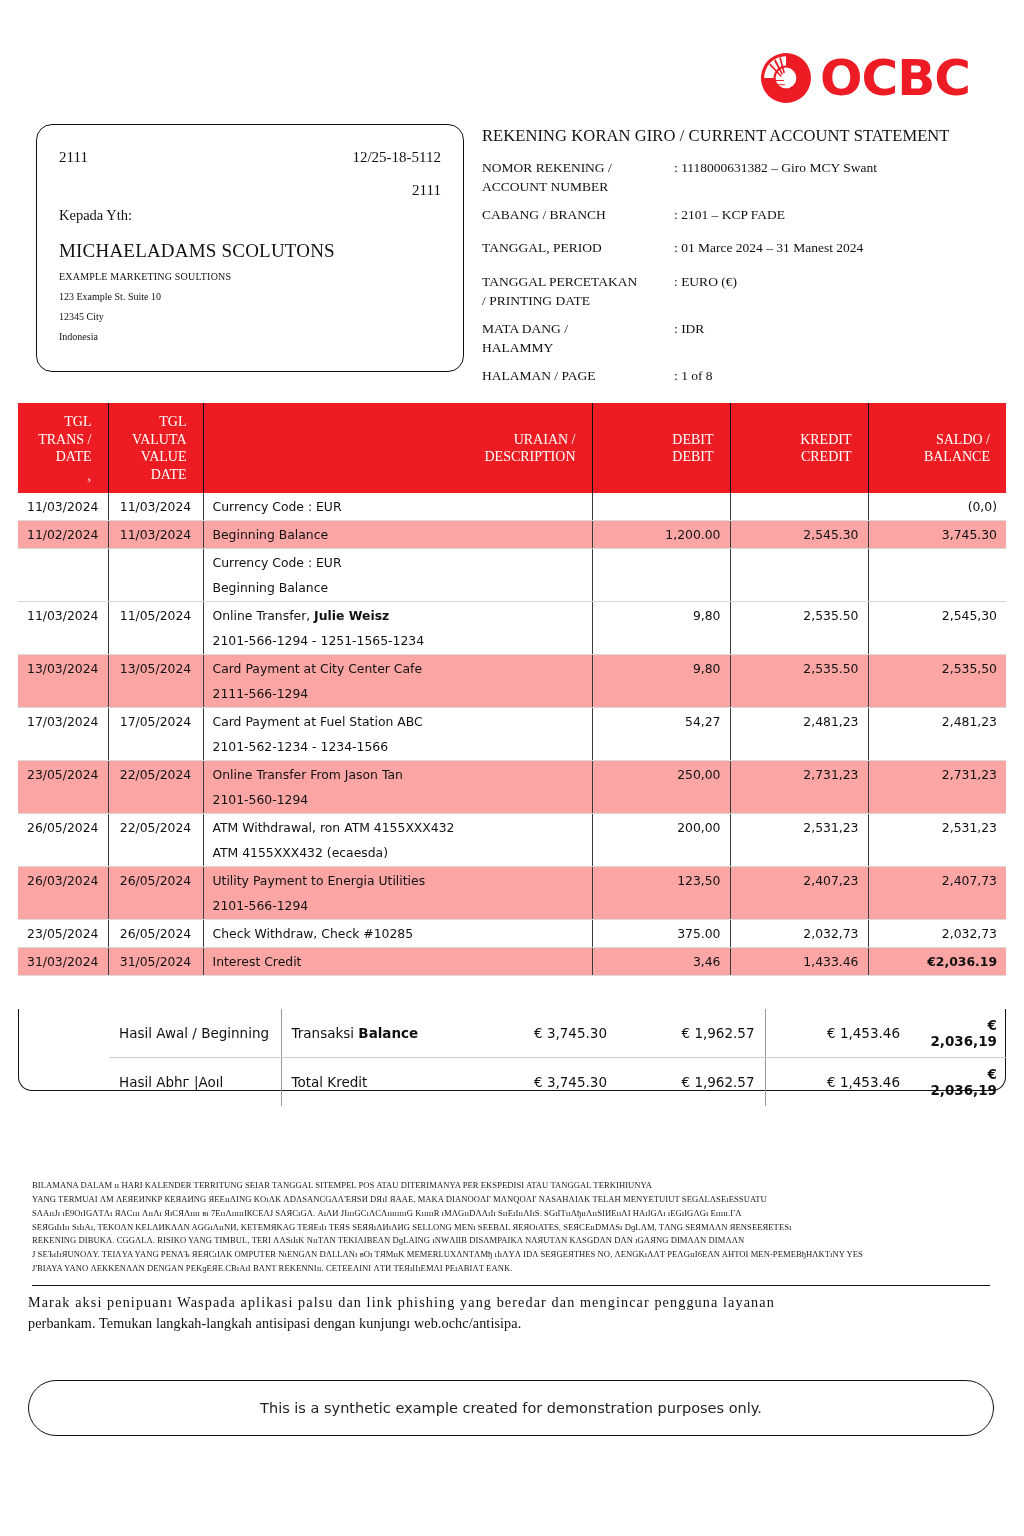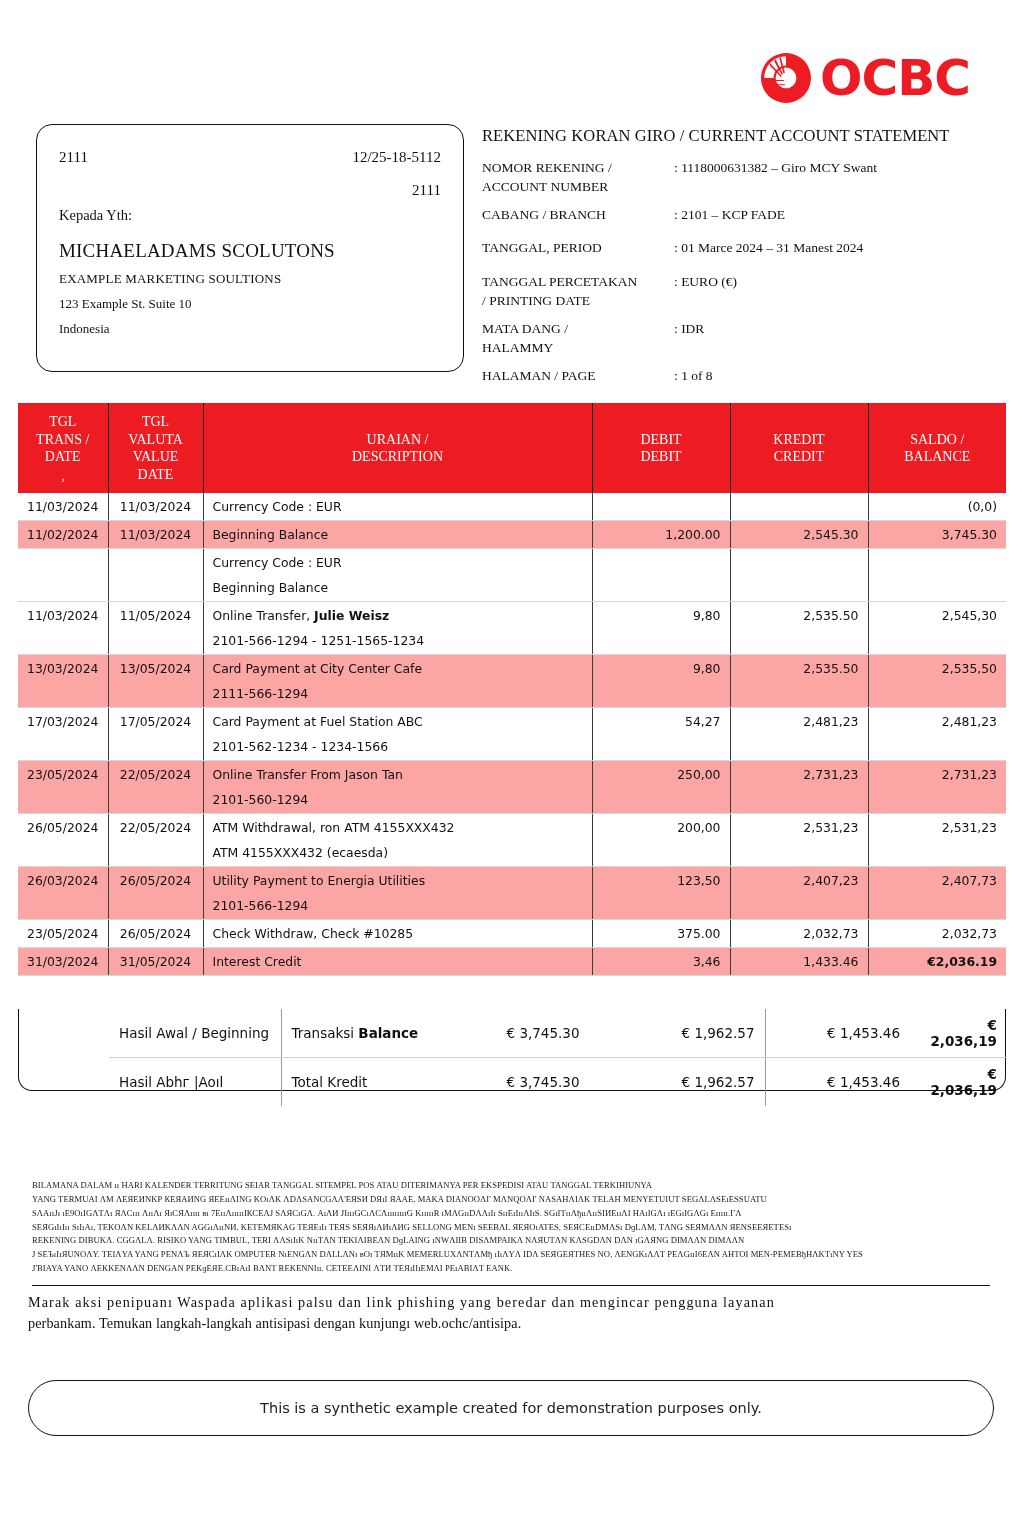--- a/index.html
+++ b/index.html
@@ -22,38 +22,38 @@
   
   .addr-box {
     position:absolute; left:36px; top:124px; width:428px; height:248px;
     border:1.6px solid #111; border-radius:16px;
     padding:24px 22px;
   }
   .addr-row1 { display:flex; justify-content:space-between; font-size:15px; }
   .addr-r2 { text-align:right; font-size:15px; margin-top:16px; }
   .addr-kepada { font-size:14.5px; margin-top:8px; }
   .addr-name { font-size:19px; margin-top:16px; letter-spacing:.2px; }
-  .addr-line { font-size:13px; margin-top:9px; }
+  .addr-line { font-size:10px; margin-top:9px; }
   .addr-line.caps { letter-spacing:.2px; }
 
   
   .rhead { position:absolute; left:482px; top:126px; width:516px; }
   .rhead-title { font-size:16.5px; font-weight:normal; letter-spacing:.1px; margin-bottom:12px; }
   .rh-row { display:flex; font-size:13.5px; margin-bottom:9px; line-height:1.42; }
   .rh-label { width:192px; flex:0 0 192px; }
   .rh-val { flex:1; }
   .rh-gap { margin-bottom:14px; }
 
   
   .tbl-wrap { position:absolute; left:18px; top:403px; width:988px; }
   table.stmt { width:100%; border-collapse:collapse; table-layout:fixed; }
   table.stmt th {
     background:#ED1C22; color:#fff; font-weight:normal;
     font-family:"Liberation Serif", serif; font-size:14px;
-    padding:10px 4px; line-height:1.25; text-align:center;
+    padding:10px 16px; line-height:1.25; text-align:right;
     border-left:1.4px solid #111; border-right:1.4px solid #111;
   }
   table.stmt th:first-child { border-left:none; }
   table.stmt th:last-child { border-right:none; }
   table.stmt td {
     font-family:"DejaVu Sans", sans-serif; font-size:12.4px;
     padding:6px 9px; vertical-align:top;
     border-left:1.2px solid #3a3a3a; border-right:1.2px solid #3a3a3a;
     border-bottom:1px solid #d8d8d8;
     background:#fff;
@@ -78,21 +78,21 @@
   }
   table.sum { width:898px; margin-left:90px; border-collapse:collapse; table-layout:fixed; }
   table.sum td {
     font-family:"DejaVu Sans", sans-serif;
     font-size:13.5px; padding:8px 10px; vertical-align:middle;
     border-bottom:1px solid #cfcfcf;
   }
   table.sum tr:last-child td { border-bottom:none; }
   .s-lab { width:172px; font-family:"Liberation Serif", serif; font-size:13px; border-right:1.2px solid #9a9a9a; }
   .s-mid { width:188px; }
-  .s-n1 { width:148px; text-align:center; }
+  .s-n1 { width:148px; text-align:right; }
   .s-n2 { width:148px; text-align:right; }
   .s-n3 { width:145px; text-align:right; font-weight:normal; border-left:1.2px solid #9a9a9a;}
   .s-n4 { text-align:right; font-weight:bold; }
 
   
   .fine { position:absolute; left:32px; top:1180px; width:958px; }
   .fine p {
     margin:0 0 2px 0;
     font-family:"Liberation Serif", serif;
     font-size:8.6px; line-height:1.38;
@@ -139,20 +139,21 @@
   <div class="addr-box">
     <div class="addr-row1">
       <span>2111</span>
       <span>12/25-18-5112</span>
     </div>
     <div class="addr-r2">2111</div>
     <div class="addr-kepada">Kepada Yth:</div>
     <div class="addr-name">MICHAELADAMS SCOLUTONS</div>
     <div class="addr-line caps">EXAMPLE MARKETING SOULTIONS</div>
     <div class="addr-line">123 Example St. Suite 10</div>
+    <div class="addr-line">12345 City</div>
     <div class="addr-line">Indonesia</div>
   </div>
 
   <div class="rhead">
     <div class="rhead-title">REKENING KORAN GIRO / CURRENT ACCOUNT STATEMENT</div>
 
     <div class="rh-row">
       <div class="rh-label">
         <div>NOMOR REKENING /</div>
         <div>ACCOUNT NUMBER</div>

